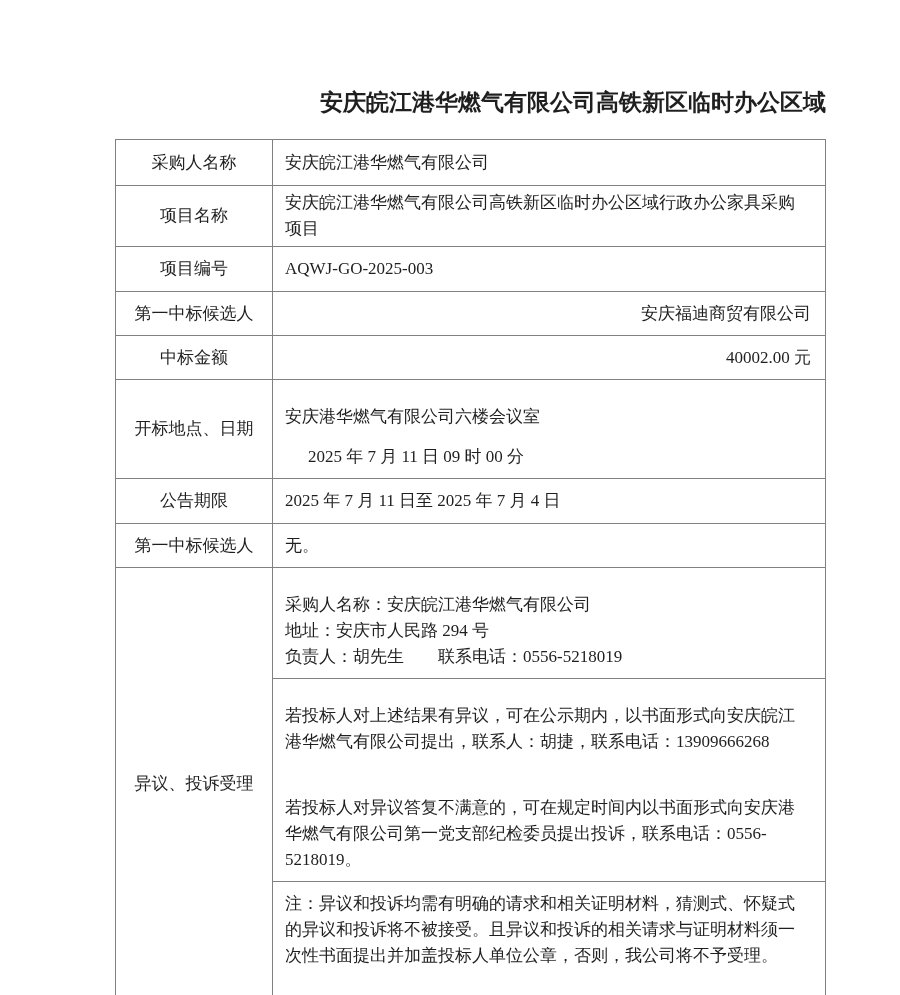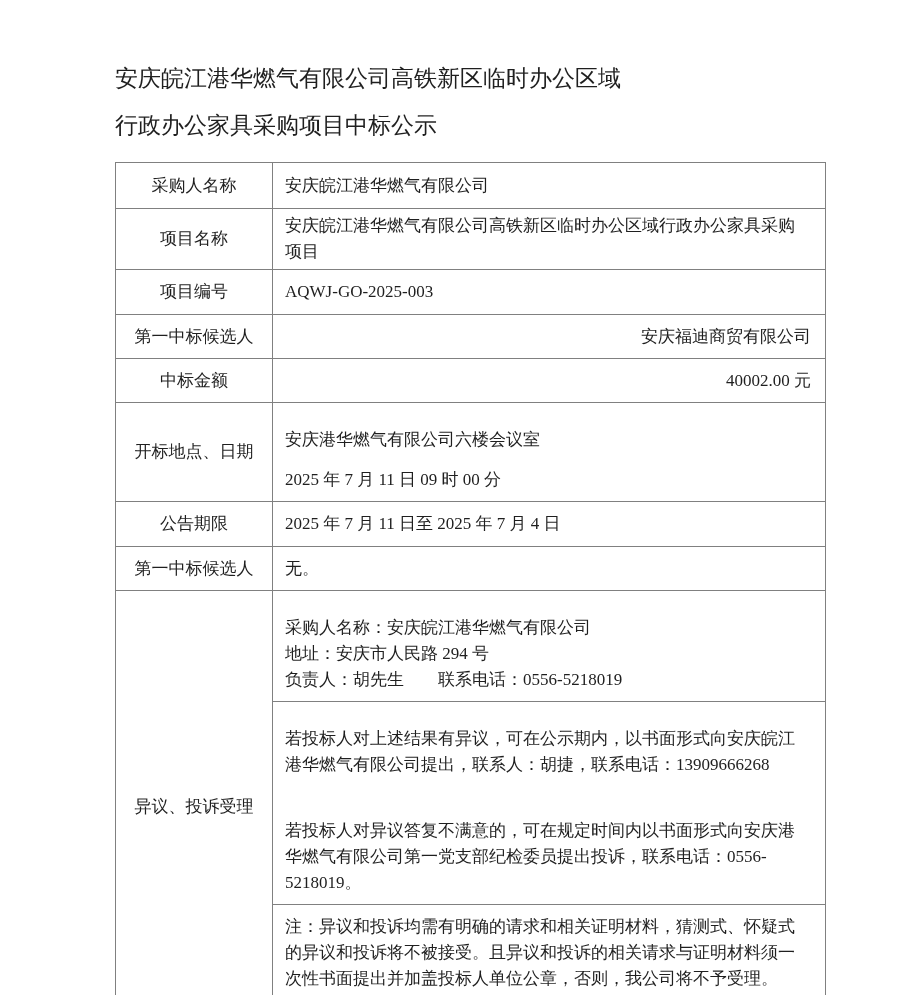--- a/index.html
+++ b/index.html
@@ -14,23 +14,23 @@
     font-family: "Liberation Serif", "DejaVu Serif", serif;
     color: #1f1f1f;
   }
   .doc-container {
     position: absolute;
     left: 115px;
     top: 0;
     width: 711px;
   }
   .doc-title {
-    padding-top: 62px;
-    text-align: left;
-    font-weight: normal;
+    padding-top: 86px;
+    text-align: right;
+    font-weight: bold;
     font-size: 23px;
     line-height: 34px;
   }
   .doc-title .title-line2 {
     margin-top: 13px;
   }
   table.announcement {
     margin-top: 19px;
     width: 711px;
     border-collapse: collapse;
@@ -51,20 +51,21 @@
   td.value-cell {
     vertical-align: middle;
     text-align: left;
     padding: 4px 14px 4px 12px;
   }
   td.value-center {
     text-align: right;
   }
   .para-gap {
     margin-top: 14px;
+    margin-left: 23px;
   }
   .para-gap-lg {
     margin-top: 40px;
   }
   tr.r-h46 { height: 46px; }
   tr.r-h56 { height: 56px; }
   tr.r-h45 { height: 45px; }
   tr.r-h44 { height: 44px; }
   tr.r-h74 { height: 74px; }
   tr.r-h90 { height: 90px; }
@@ -81,21 +82,20 @@
     padding-bottom: 24px;
   }
 </style>
 </head>
 <body>
 
 <div class="doc-container">
 
   <div class="doc-title">
     <div class="title-line1">安庆皖江港华燃气有限公司高铁新区临时办公区域</div>
-    <div class="title-line2">行政办公家具采购项目中标公示</div>
   </div>
 
   <table class="announcement">
     <colgroup>
       <col style="width:157px">
       <col>
     </colgroup>
     <tbody>
       <tr class="r-h46">
         <td class="label-cell">采购人名称</td>

